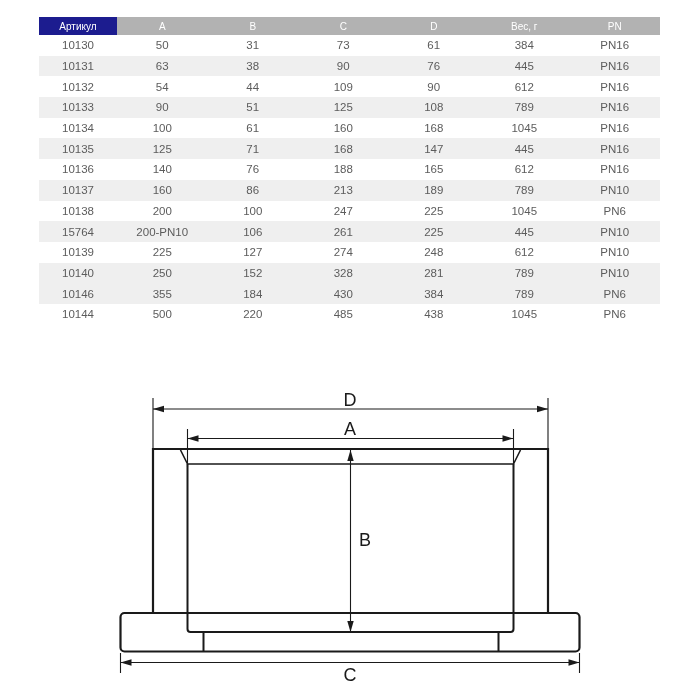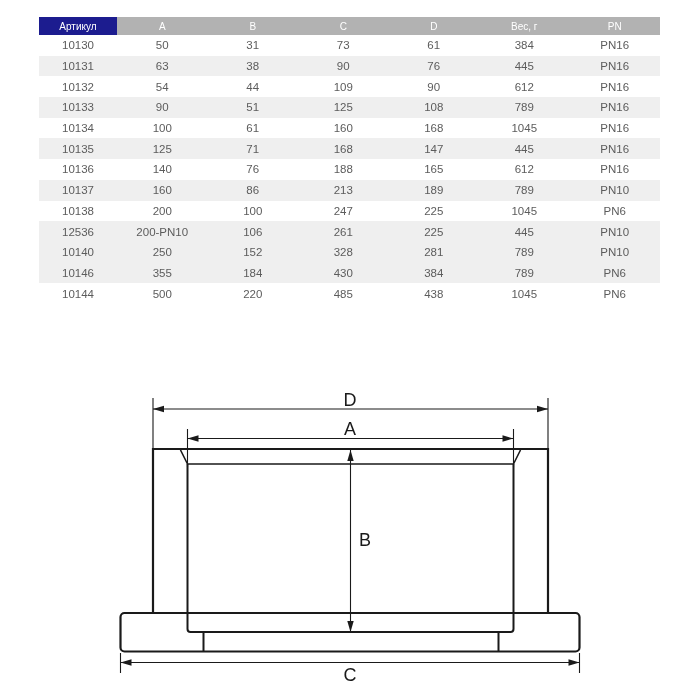--- a/index.html
+++ b/index.html
@@ -165,26 +165,35 @@
       <tr>
         <td>10138</td>
         <td>200</td>
         <td>100</td>
         <td>247</td>
         <td>225</td>
         <td>1045</td>
         <td>PN6</td>
       </tr>
       <tr class="alt">
-        <td>12536</td>
+        <td>15764</td>
         <td>200-PN10</td>
         <td>106</td>
         <td>261</td>
         <td>225</td>
         <td>445</td>
+        <td>PN10</td>
+      </tr>
+      <tr>
+        <td>10139</td>
+        <td>225</td>
+        <td>127</td>
+        <td>274</td>
+        <td>248</td>
+        <td>612</td>
         <td>PN10</td>
       </tr>
       <tr class="alt">
         <td>10140</td>
         <td>250</td>
         <td>152</td>
         <td>328</td>
         <td>281</td>
         <td>789</td>
         <td>PN10</td>

